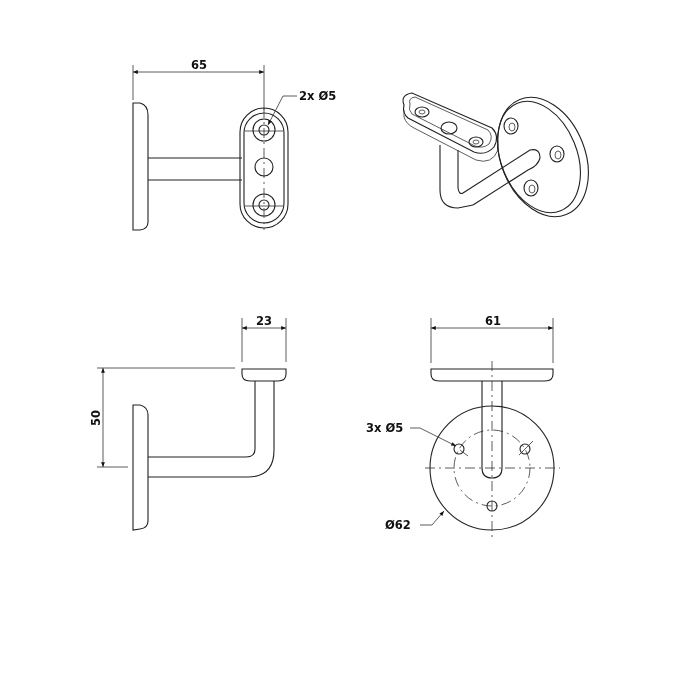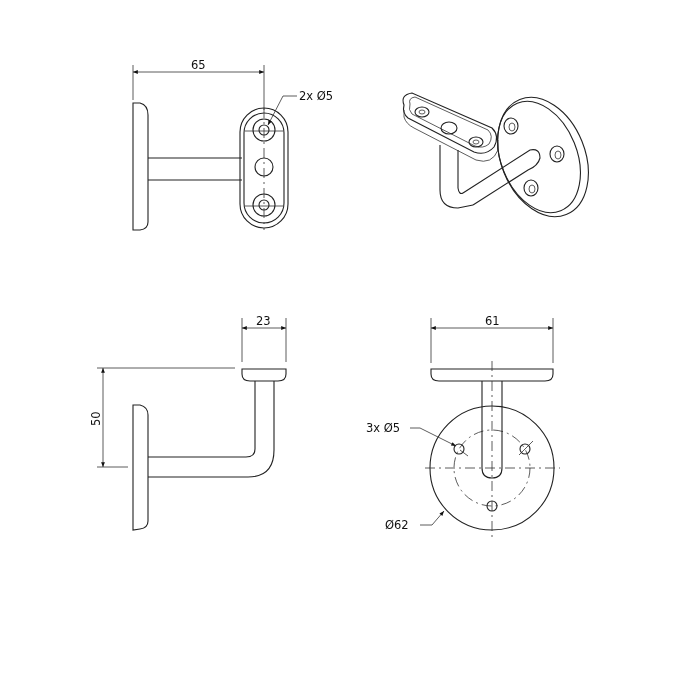--- a/index.html
+++ b/index.html
@@ -1,16 +1,16 @@
 <!DOCTYPE html>
 <html><head>
 <meta charset="utf-8">
 <style>
   html,body{margin:0;padding:0;background:#fff;}
-  .canvas{position:relative;width:700px;height:700px;background:#fff;overflow:hidden;}
+  .canvas{position:relative;width:700px;height:700px;background:#fff;overflow:hidden;font-weight:bold;}
   svg{position:absolute;left:0;top:0;}
   .ln{fill:none;stroke:#222;stroke-width:1.1;}
   .thin{fill:none;stroke:#333;stroke-width:0.8;}
   .dash{fill:none;stroke:#333;stroke-width:0.8;stroke-dasharray:10 4 2 4;}
   .lbl{font-family:"DejaVu Sans",sans-serif;font-size:11.5px;fill:#111;}
 </style>
 </head>
 <body>
 
 <div class="canvas">

